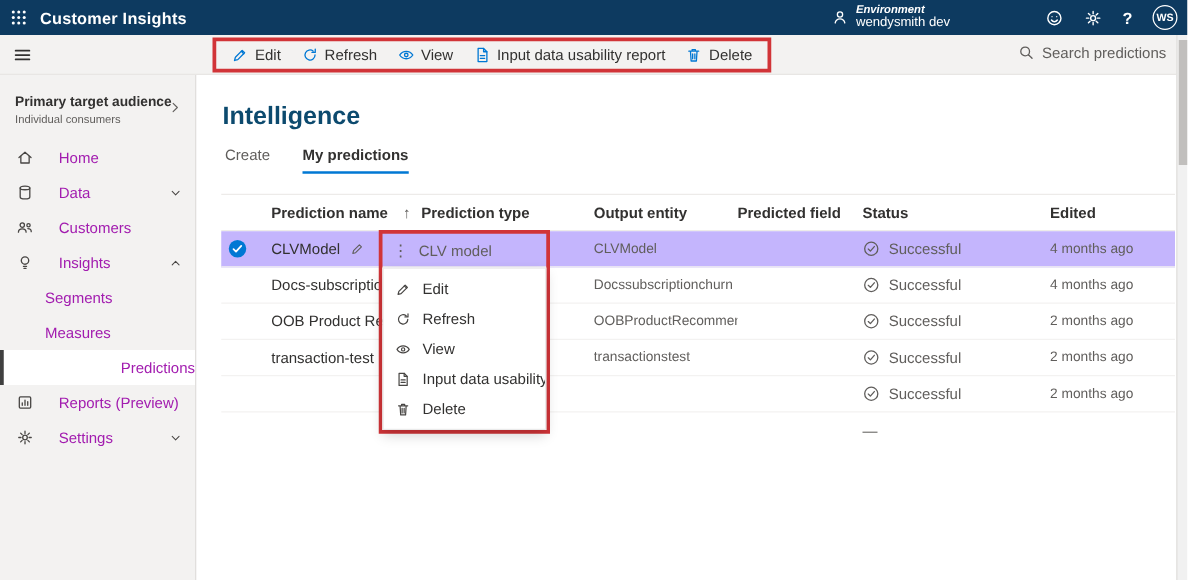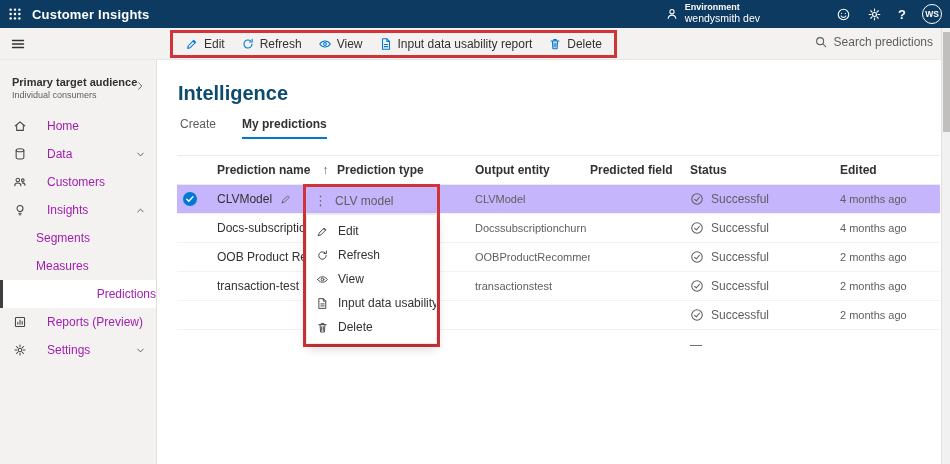--- a/index.html
+++ b/index.html
@@ -9,21 +9,21 @@
   
   .ic { fill:none; stroke:currentColor; stroke-width:1.2; stroke-linecap:round; stroke-linejoin:round; display:block; }
 
   
   .topbar { position:absolute; top:0; left:0; right:0; height:28px; background:#0d3a60; color:#fff; display:flex; align-items:center; padding:4px 8px; z-index:30; }
   .topbar .waffle { margin-right:10px; cursor:pointer; }
   .topbar .apptitle { font-size:13px; font-weight:700; letter-spacing:.2px; }
   .topbar .right { margin-left:auto; display:flex; align-items:center; gap:16px; }
   .envblock { display:flex; align-items:center; gap:6px; margin-right:60px; cursor:pointer; }
   .envtext { display:flex; flex-direction:column; line-height:1.1; }
-  .envlabel { font-size:9px; font-weight:700; }
+  .envlabel { font-size:9px; font-weight:700;font-style:italic; }
   .envvalue { font-size:10.5px; }
   .tbicon { cursor:pointer; display:flex; align-items:center; }
   .help-q { font-size:13px; font-weight:700; cursor:pointer; }
   .avatar { width:20px; height:20px; border:1px solid #fff; border-radius:50%; display:flex; align-items:center; justify-content:center; font-size:8.5px; font-weight:700; cursor:pointer; }
 
   
   .cmdbar { position:absolute; top:28px; left:0; right:9px; height:32px; background:#f3f2f1; border-bottom:1px solid #e8e6e4; z-index:20; }
   .hamburger { position:absolute; left:10px; top:8px; color:#323130; cursor:pointer; }
   .cmd-toolbar { position:absolute; left:170px; top:2px; height:28px; display:flex; align-items:center; border:3px solid #d13438; background:#f3f2f1; padding:0 4px; }
   .cmd-btn { display:flex; align-items:center; gap:5px; padding:0 8px; height:22px; cursor:pointer; color:#323130; white-space:nowrap; }

